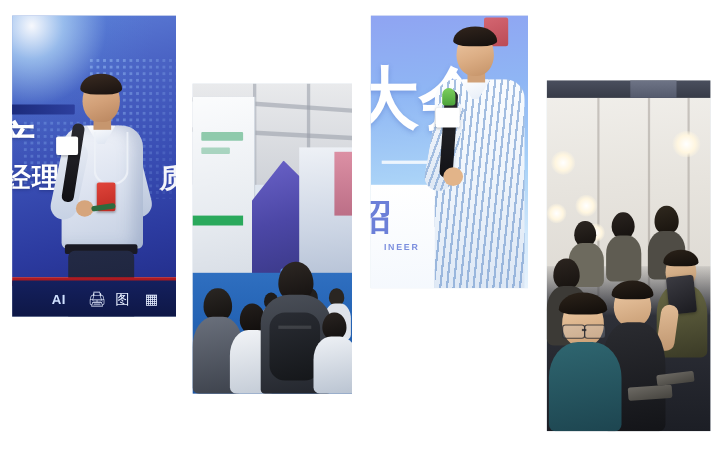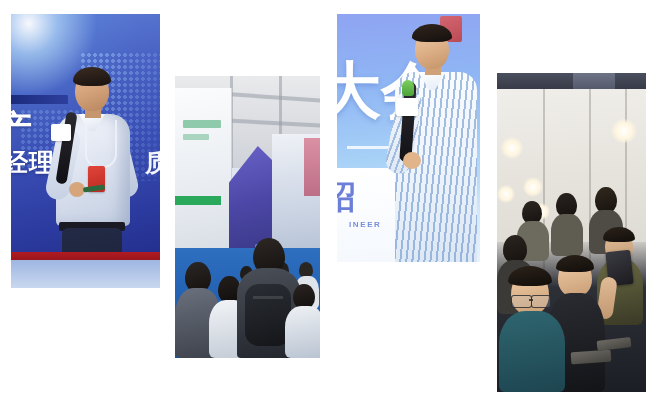--- a/index.html
+++ b/index.html
@@ -319,20 +319,28 @@
       <div class="p1-armL"></div>
       <div class="p1-mic"></div>
       <div class="p1-micflag"></div>
       <div class="p1-hand"></div>
       <div class="p1-remote"></div>
     </div>
 
     <div class="p1-stagefloor"></div>
     <div class="p1-foreground"></div>
 
+    <div class="p1-toolbar">
+      <span class="tb-ai">AI</span>
+      <span class="tb-ico">🖨</span>
+      <span class="tb-far">
+        <span class="tb-ico">图</span>
+        <span class="tb-ico">▦</span>
+      </span>
+    </div>
   </div>
 
   <div class="photo" id="panel-2">
     <div class="p2-ceiling">
       <div class="p2-beam" style="left:-10%; top:18px; width:130%; transform:rotate(4deg);"></div>
       <div class="p2-beam" style="left:-10%; top:44px; width:130%; transform:rotate(3deg);"></div>
       <div class="p2-beam" style="left:38%; top:0; width:3px; height:92px;"></div>
       <div class="p2-beam" style="left:72%; top:0; width:3px; height:92px;"></div>
     </div>
     <div class="p2-booth-left">

